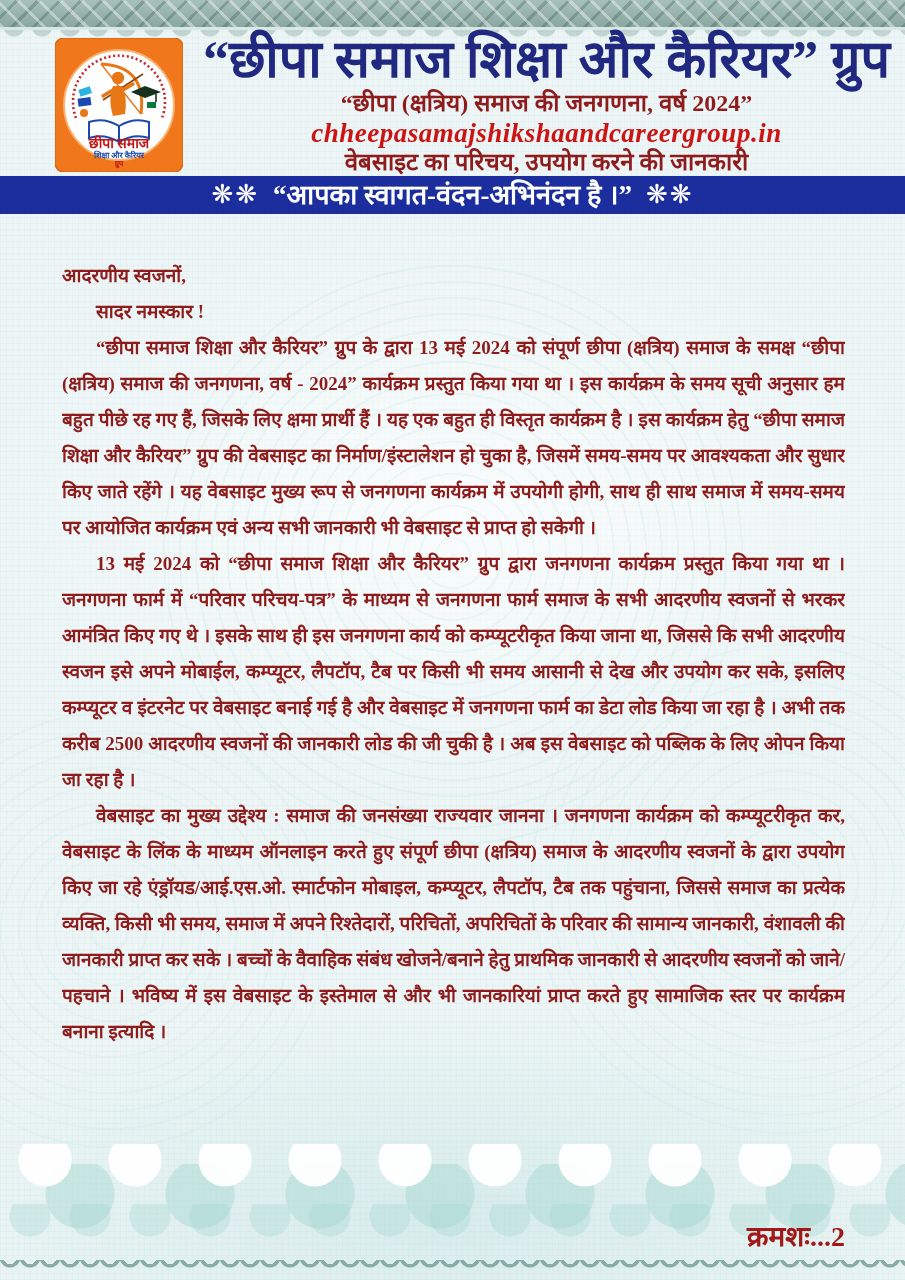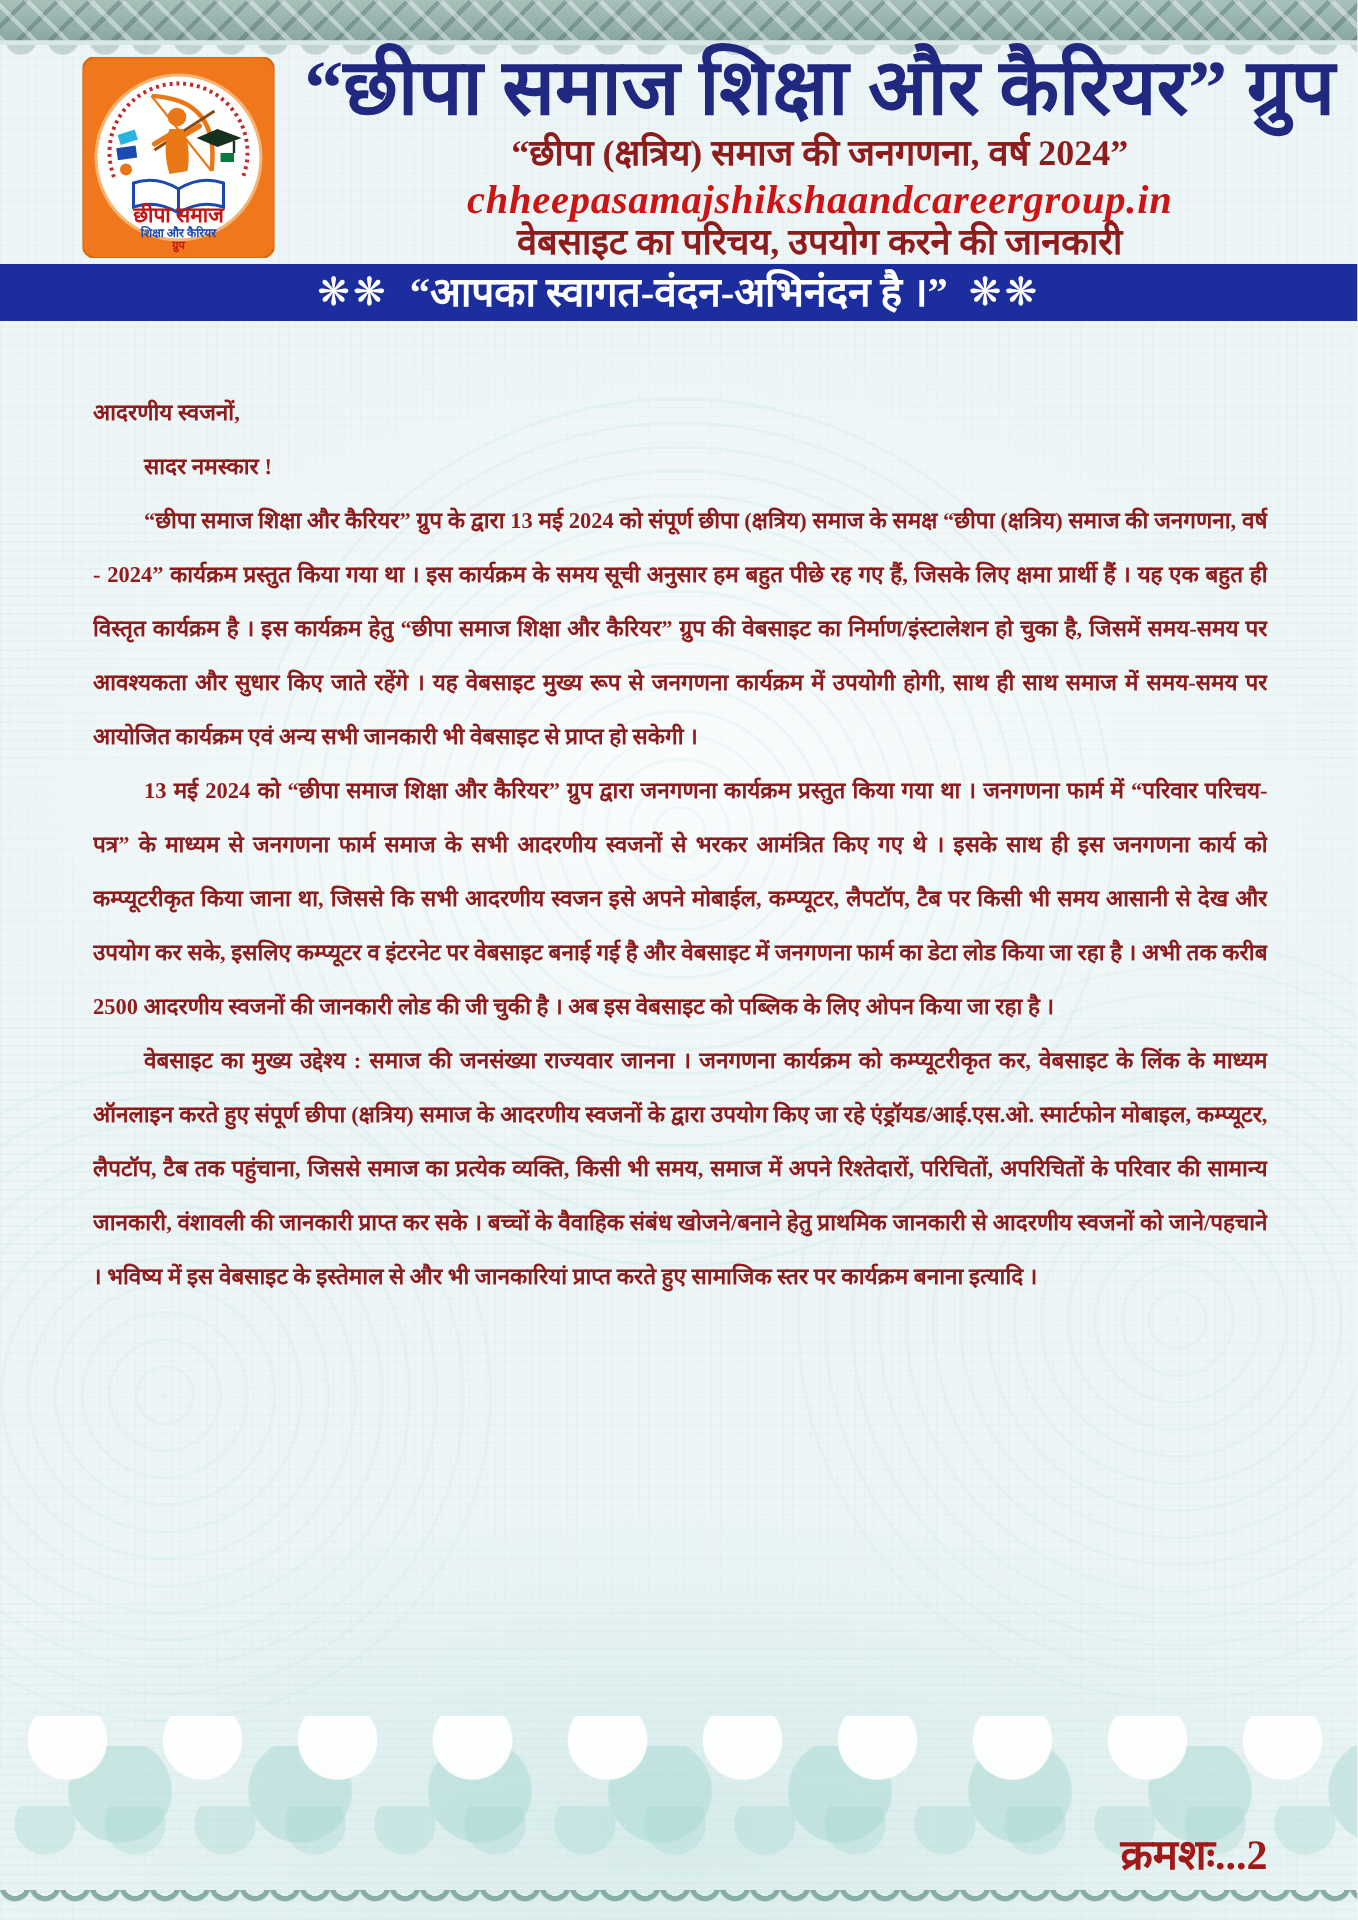--- a/index.html
+++ b/index.html
@@ -47,21 +47,21 @@
   .subtitle{font-weight:bold;font-size:24px;line-height:30px;margin-top:4px;text-align:center;}
   .site-url{font-weight:bold;font-size:27px;line-height:30px;letter-spacing:.5px;}
   .site-caption{font-weight:bold;font-size:24px;line-height:28px;}
   .banner{position:absolute;left:0;right:0;top:176px;height:38px;display:flex;
     align-items:center;justify-content:center;gap:14px;}
   .banner .orn{color:#ffffff;font-size:26px;letter-spacing:2px;line-height:1;}
   .banner .btxt{color:#ffffff;font-weight:bold;font-size:27px;line-height:1;}
 
   
   .doc-body{position:absolute;left:62px;right:60px;top:258px;max-height:950px;overflow:hidden;
-    font-weight:bold;font-size:15px;line-height:36px;text-align:justify;}
+    font-weight:bold;font-size:19px;line-height:36px;text-align:justify;}
   .doc-body p{margin:0;}
   .doc-body p.indent{text-indent:34px;}
   .footer-note{position:absolute;right:60px;top:1216px;font-weight:bold;font-size:28px;}
 </style>
 </head>
 <body>
 
 <div class="page">
 
   <div class="top-band"></div>

